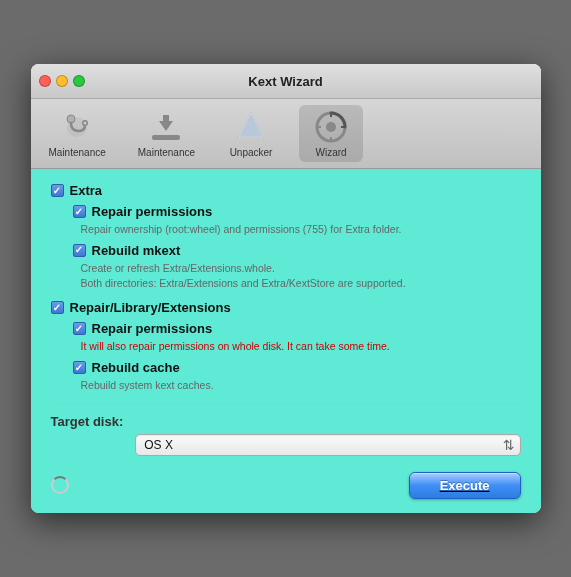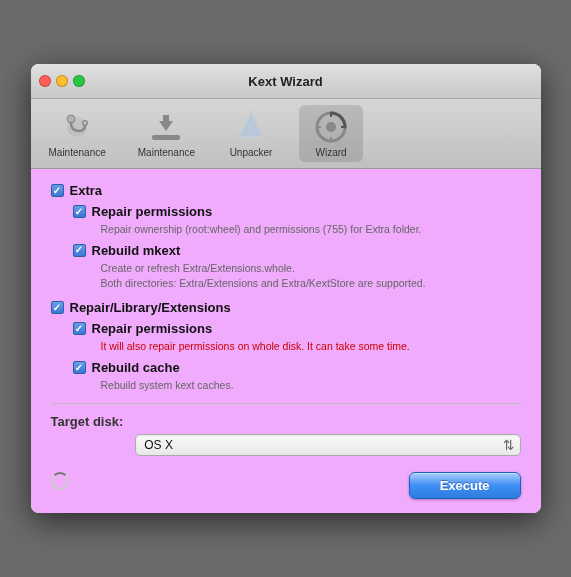--- a/index.html
+++ b/index.html
@@ -90,21 +90,21 @@
     }
 
     .toolbar-label {
       font-size: 10px;
       color: #333;
       text-align: center;
     }
 
     .content {
       padding: 14px 20px;
-      background: #f0abfc;
+      background: #5eead4;
     }
 
     .section {
       margin-bottom: 10px;
     }
 
     .section-header {
       display: flex;
       align-items: center;
       gap: 6px;
@@ -129,21 +129,21 @@
       margin-bottom: 3px;
     }
 
     .checkbox-label {
       font-size: 13px;
       font-weight: bold;
       color: #111;
     }
 
     .description {
-      margin-left: 28px;
+      margin-left: 8px;
       font-size: 10.5px;
       color: #666;
       margin-bottom: 6px;
       line-height: 1.4;
     }
 
     
     .mac-checkbox {
       width: 13px;
       height: 13px;
@@ -208,24 +208,25 @@
       right: 6px;
       top: 50%;
       transform: translateY(-50%);
       font-size: 14px;
       color: #666;
       pointer-events: none;
     }
 
     .bottom-row {
       display: flex;
-      align-items: flex-start;
+      align-items: center;
       justify-content: space-between;
       margin-top: 12px;
       padding-top: 4px;
+      text-decoration: underline;
     }
 
     .spinner {
       width: 18px;
       height: 18px;
       border-radius: 50%;
       border: 2px solid #ccc;
       border-top: 2px solid #777;
       animation: spin 1s linear infinite;
     }

